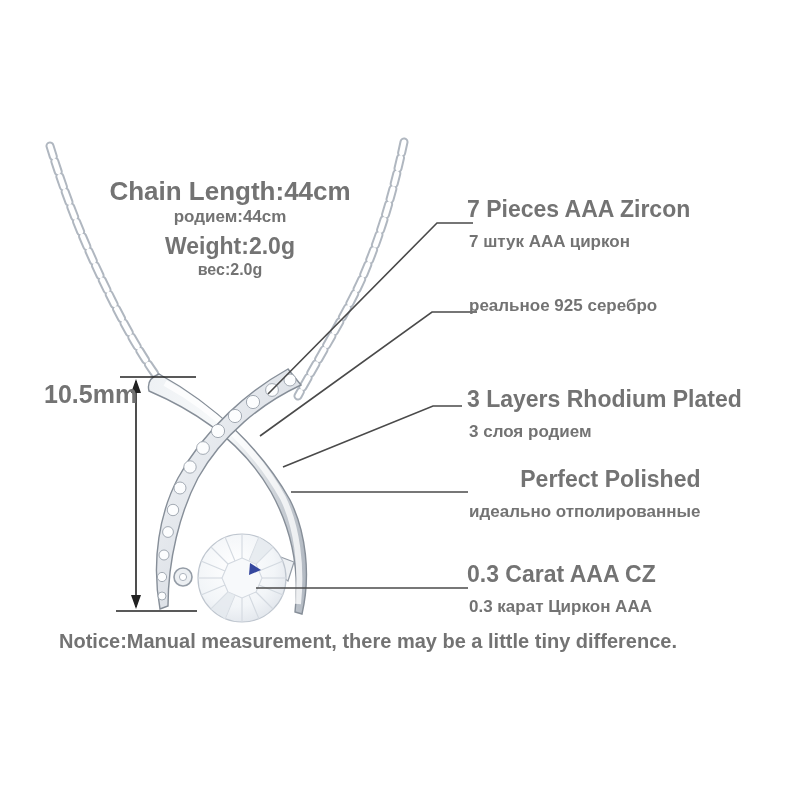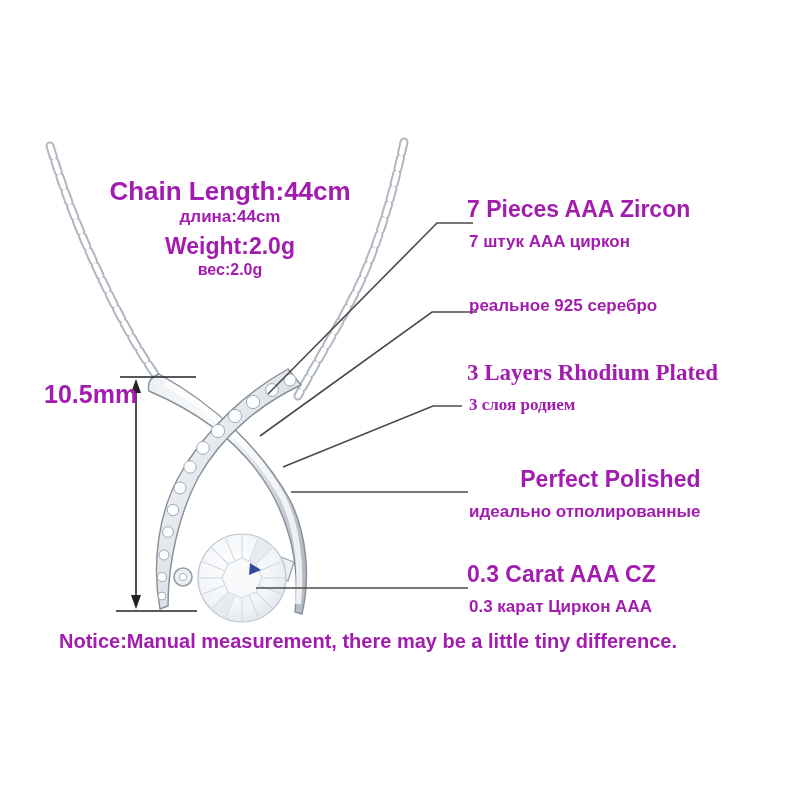--- a/index.html
+++ b/index.html
@@ -1,35 +1,35 @@
 <!DOCTYPE html>
 <html><head>
 <meta charset="utf-8">
 <style>
   html,body{margin:0;padding:0;}
   .stage{
     position:relative;
     width:800px;height:800px;
     background:#ffffff;
     font-family:"Liberation Sans", sans-serif;
-    color:#a21caf;
+    color:#737373;
     overflow:hidden;
   }
   .stage *{box-sizing:border-box;}
   svg.art{position:absolute;left:0;top:0;}
   .txt{position:absolute;font-weight:bold;white-space:nowrap;}
   .specs{left:80px;top:176px;width:300px;text-align:center;}
   .specs .en-lg{font-size:26px;line-height:30px;}
   .specs .ru-sm{font-size:17px;line-height:21px;margin-bottom:6px;}
   .specs .en-md{font-size:23px;line-height:27px;}
   .specs .ru-xs{font-size:16px;line-height:20px;}
   .feature{position:absolute;left:467px;}
   .feature .en{font-size:23px;line-height:25px;letter-spacing:0px;}
   .feature .ru{font-size:17px;line-height:20px;margin-top:10px;padding-left:2px;}
-  .f1{top:197px;} .f2{top:286px;} .f3{top:360px;font-family:Liberation Serif, serif;} .f4{top:467px;text-align:right;} .f5{top:562px;}
+  .f1{top:197px;} .f2{top:286px;} .f3{top:387px;} .f4{top:467px;text-align:right;} .f5{top:562px;}
   .measure-label{left:44px;top:380px;font-size:25px;}
   .notice{left:0;top:630px;width:736px;text-align:center;font-size:20px;}
 </style>
 </head>
 <body>
 
 <div class="stage">
 
   <svg class="art" width="800" height="800" viewBox="0 0 800 800">
     <defs>
@@ -140,21 +140,21 @@
       <line x1="120" y1="377" x2="196" y2="377"></line>
       <line x1="116" y1="611" x2="197" y2="611"></line>
       <line x1="136" y1="381" x2="136" y2="607"></line>
       <polygon points="136,379 131,393 141,393" fill="#222222" stroke="none"></polygon>
       <polygon points="136,609 131,595 141,595" fill="#222222" stroke="none"></polygon>
     </g>
   </svg>
 
   <div class="txt specs">
     <div class="en-lg">Chain Length:44cm</div>
-    <div class="ru-sm">длина:44cm</div>
+    <div class="ru-sm">родием:44cm</div>
     <div class="en-md">Weight:2.0g</div>
     <div class="ru-xs">вес:2.0g</div>
   </div>
 
   <div class="txt feature f1">
     <div class="en">7 Pieces AAA Zircon</div>
     <div class="ru">7 штук AAA циркон</div>
   </div>
   <div class="txt feature f2">
     <div class="ru">реальное 925 серебро</div>

